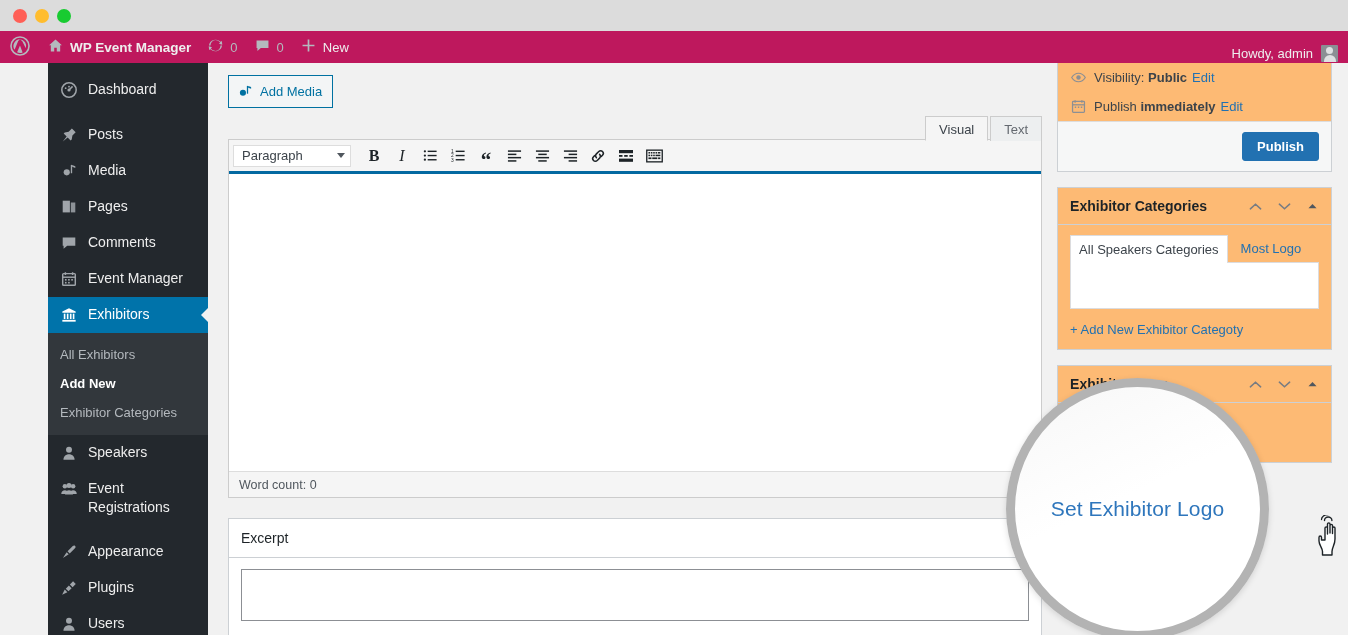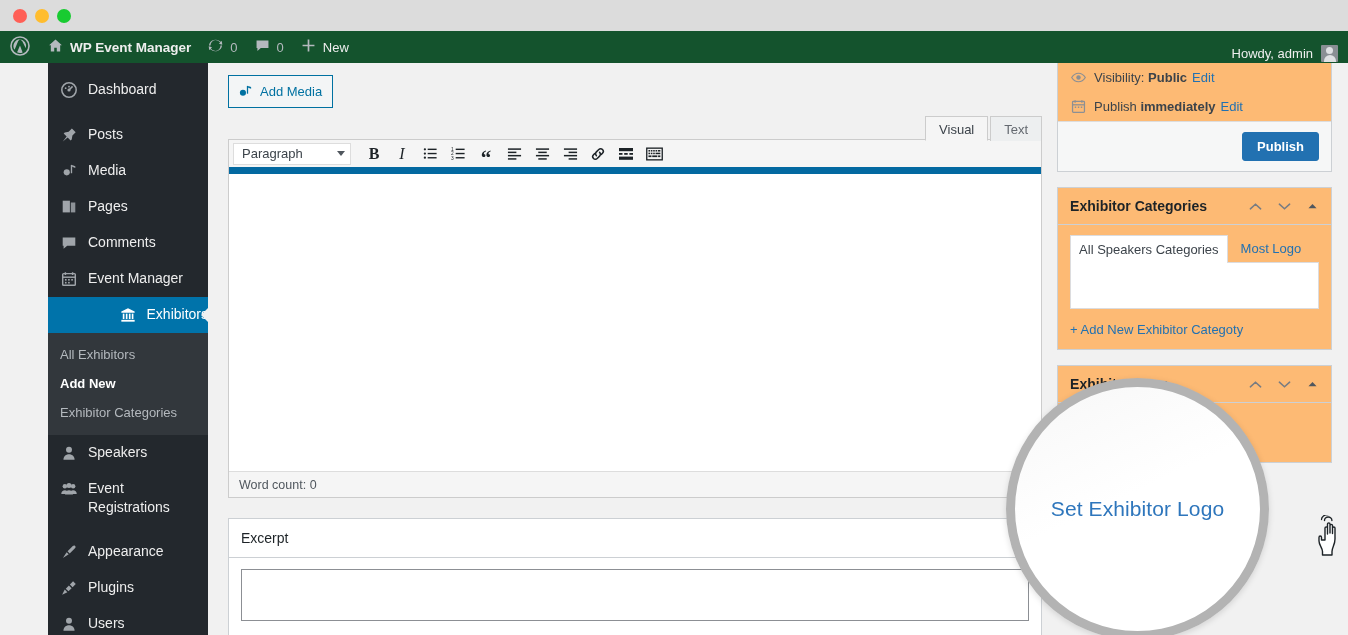--- a/index.html
+++ b/index.html
@@ -18,21 +18,21 @@
     padding-left: 13px;
   }
   .traffic-light { width: 14px; height: 14px; border-radius: 50%; margin-right: 8px; }
   .tl-red { background: #ff5f56; }
   .tl-yellow { background: #ffbd2e; }
   .tl-green { background: #18cb31; }
 
   
   #adminbar {
     height: 32px; width: 100%;
-    background: #14532d;
+    background: #be185d;
     color: #b4b9be;
     display: flex; align-items: center;
     font-size: 13px;
     position: relative;
   }
   .ab-item {
     display: flex; align-items: center;
     height: 32px; padding: 0 8px;
     color: #b4b9be; white-space: nowrap;
   }
@@ -77,21 +77,21 @@
     position: relative;
   }
   .menu-item .mi-icon {
     width: 20px; min-width: 20px; height: 20px;
     margin-right: 9px; display: flex;
     align-items: center; justify-content: center;
     color: #a0a5aa;
   }
   .menu-item .mi-icon svg { display: block; }
   .menu-item.current {
-    background: #0073aa; color: #fff; justify-content: flex-end;
+    background: #0073aa; color: #fff;
   }
   .menu-item.current .mi-icon { color: #fff; }
   .menu-item.current::after {
     content: ''; position: absolute; right: -1px; top: 50%;
     margin-top: -8px;
     border: 8px solid transparent; border-right-color: #f1f1f1;
   }
   .menu-sep { height: 9px; }
   .submenu { background: #32373c; padding: 7px 0 8px 0; }
   .submenu-item {
@@ -132,21 +132,21 @@
     background: #edeff0; color: #646970;
     margin-left: 2px; position: relative; top: 1px;
   }
   .ed-tab.active { background: #f5f5f5; color: #3c434a; border-bottom: 1px solid #f5f5f5; }
 
   .editor-box {
     border: 1px solid #ccc; background: #fff;
     margin-top: -1px;
   }
   .mce-toolbar {
-    background: #f5f5f5; border-bottom: 7px solid #0369a1;
+    background: #f5f5f5; border-bottom: 3px solid #0369a1;
     display: flex; align-items: center;
     padding: 4px 4px; height: 34px;
   }
   .fmt-select {
     border: 1px solid #ddd; background: #fff;
     font-size: 13px; color: #3c434a;
     height: 22px; width: 118px;
     display: flex; align-items: center; justify-content: space-between;
     padding: 0 5px 0 8px; margin-right: 10px;
   }

